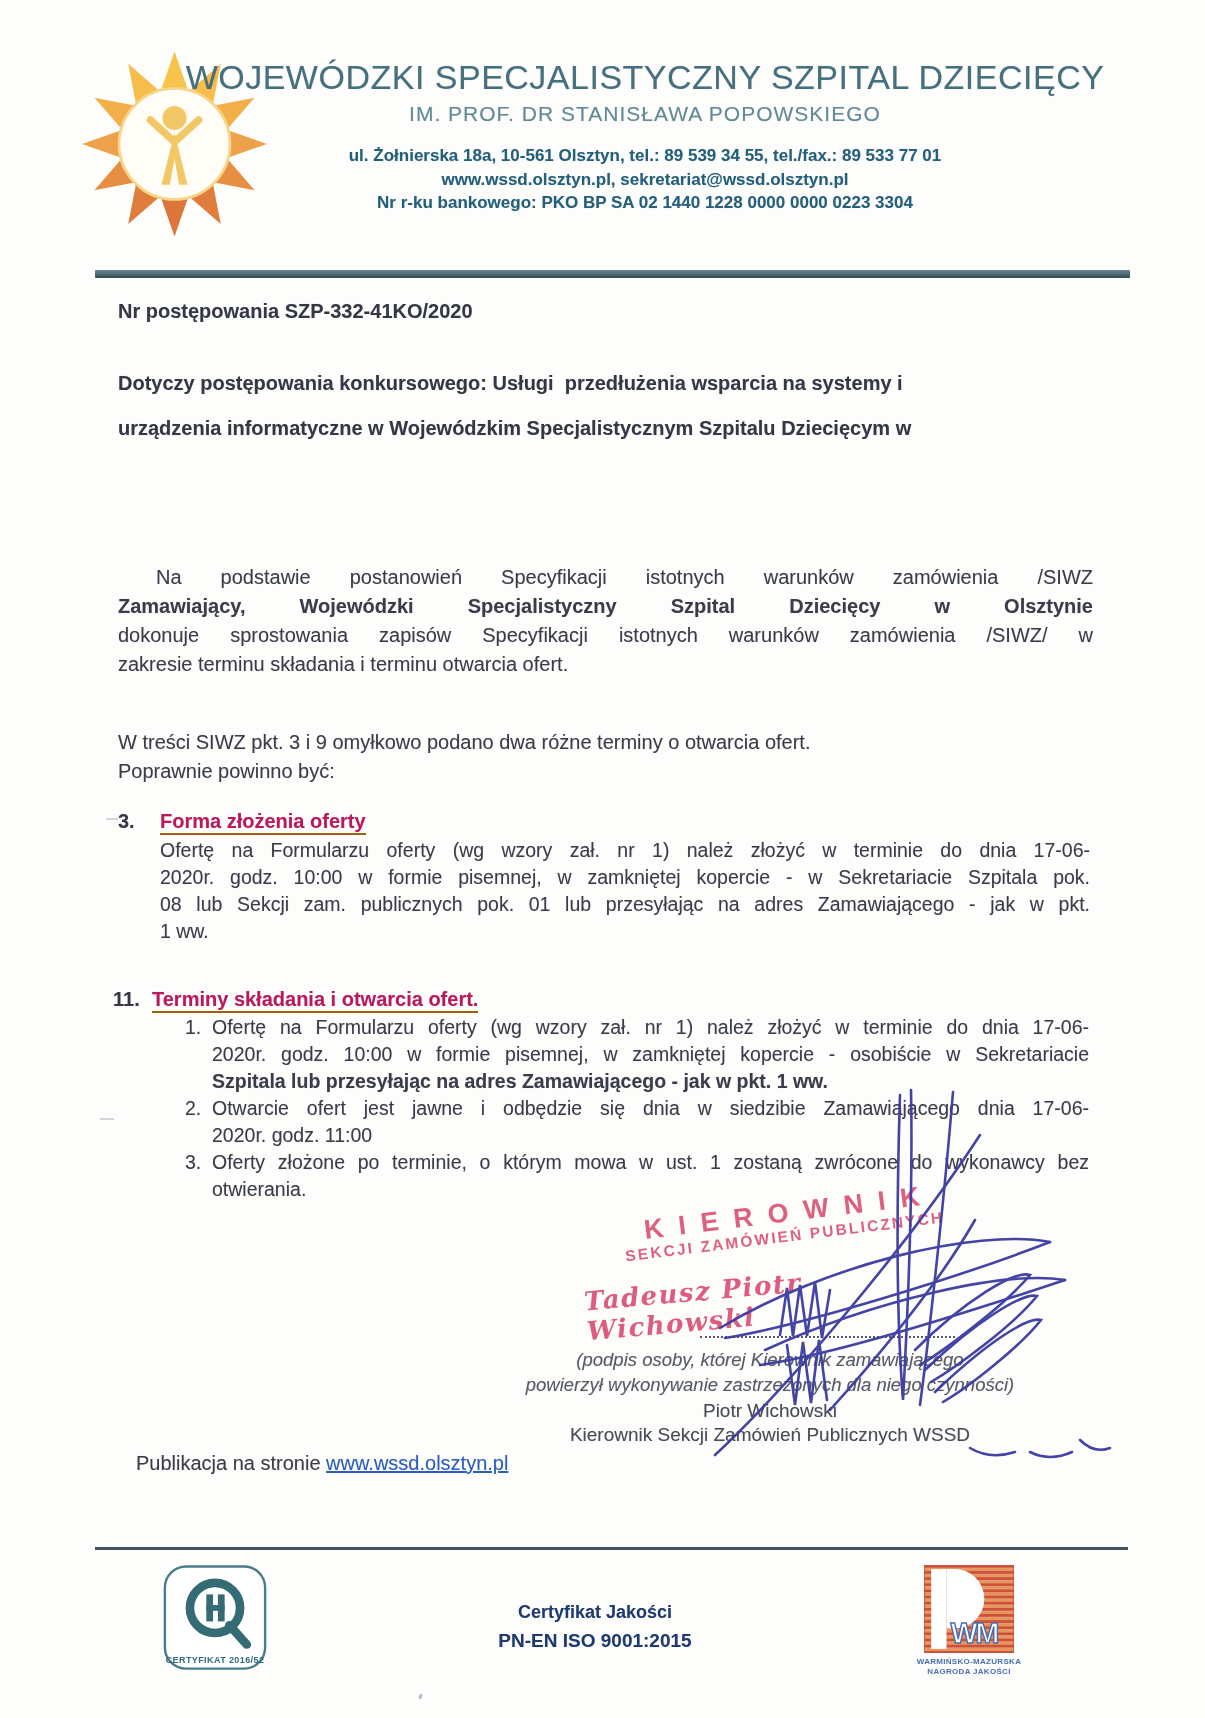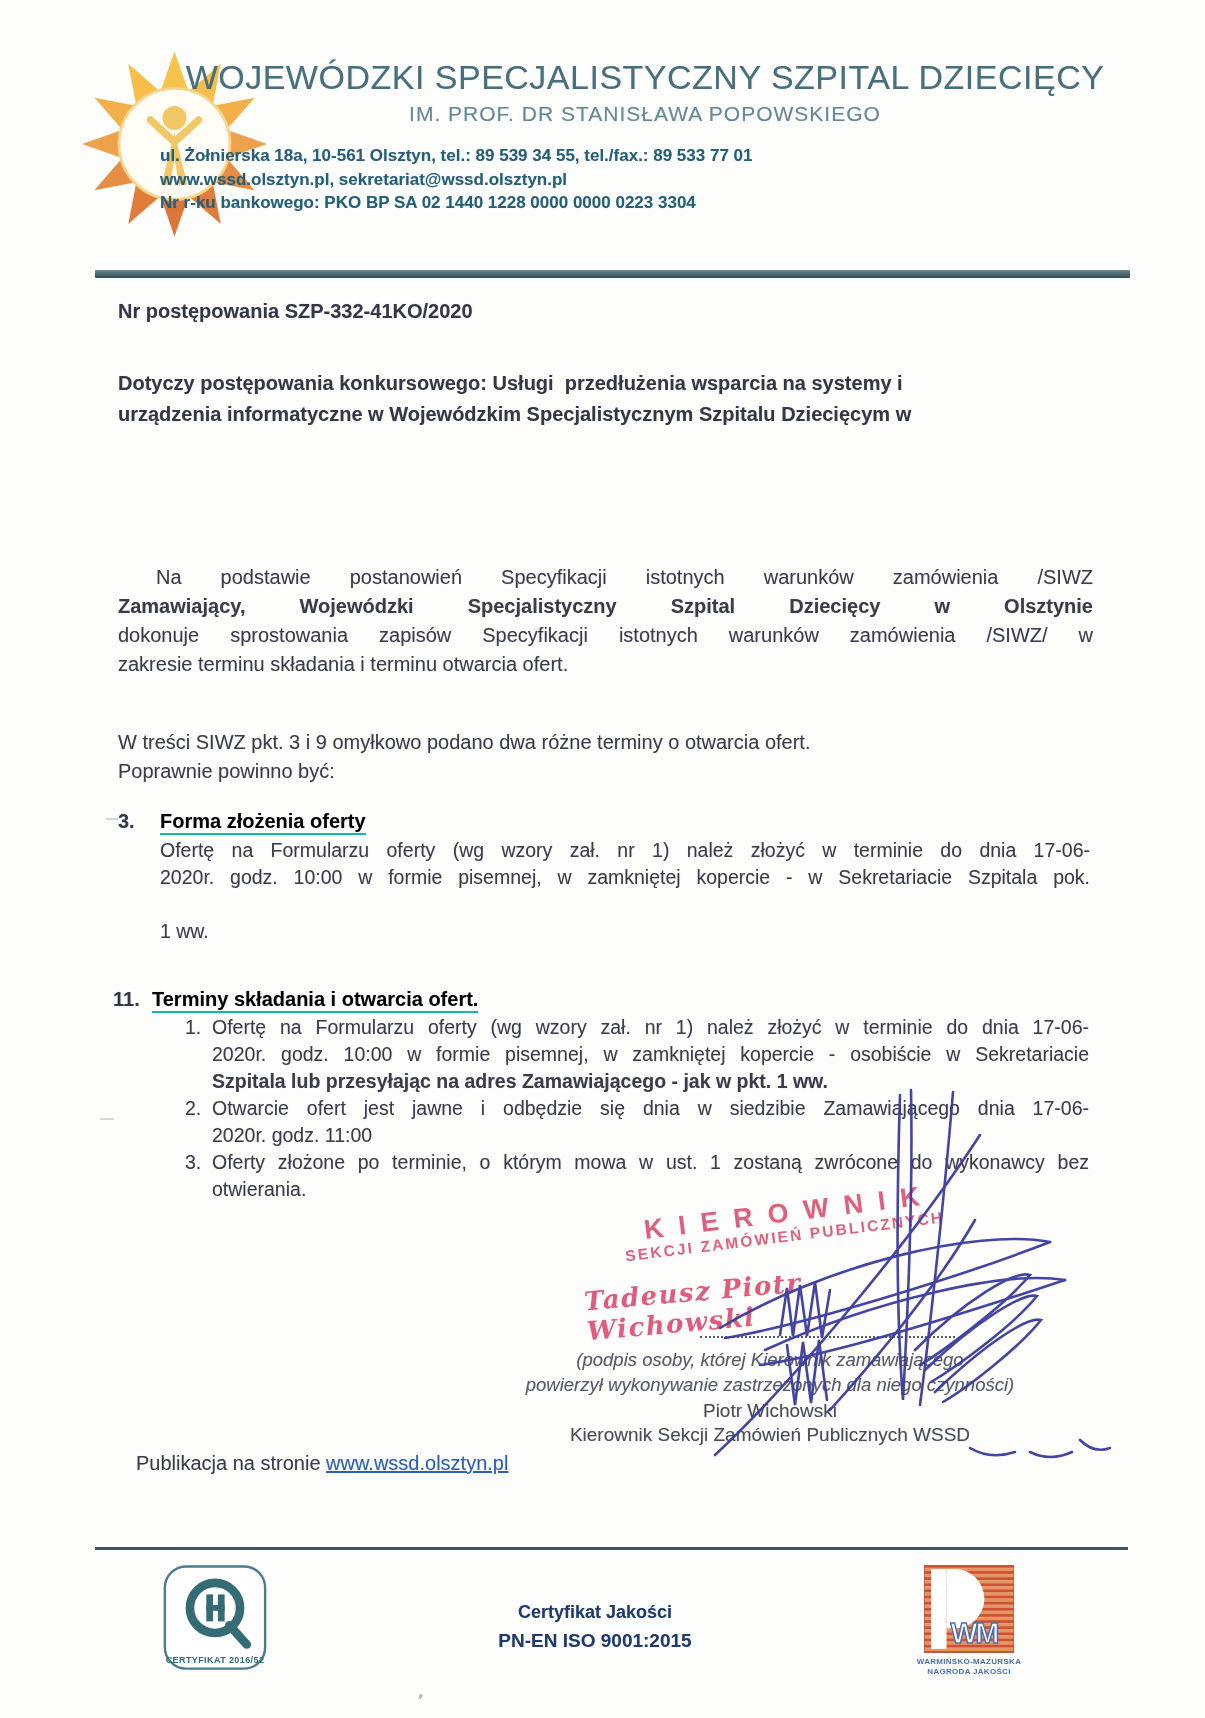--- a/index.html
+++ b/index.html
@@ -9,37 +9,37 @@
     font-family:"Liberation Sans", sans-serif; color:#383b47;
   }
   .abs{position:absolute;}
   .scan{text-shadow:0 0 1px rgba(70,70,110,0.28);}
 
   
   .hdr-title{left:160px; top:58px; width:970px; text-align:center;
     font-size:34px; letter-spacing:.5px; color:#46707c; font-weight:400;}
   .hdr-sub{left:160px; top:102px; width:970px; text-align:center;
     font-size:21px; letter-spacing:1px; color:#628b96; font-weight:400;}
-  .hdr-addr{left:160px; width:970px; 
+  .hdr-addr{left:160px; width:970px; text-align:center;
     font-size:17px; font-weight:700; color:#23607a;}
   .divider-bar{left:95px; top:270px; width:1035px; height:8px;
     background:linear-gradient(to bottom,#6c8890,#2e4a53); border-radius:1px;}
 
   
   .ref{top:300px; font-size:20px; font-weight:700; color:#343845;}
 
   
   .subject-line{left:118px; width:975px; font-size:20px; font-weight:700;
     color:#343845; white-space:pre;}
   .bodyline{left:118px; width:975px; font-size:20px; color:#3a3d49;}
   .just{text-align:justify; text-align-last:justify;}
   .b{font-weight:700;}
   .sec-num{font-size:20px; font-weight:700; color:#343845;}
-  .sec-head{font-size:20px; font-weight:700; color:#000000;
-    border-bottom:2px solid #14b8a6; padding-bottom:1px;}
+  .sec-head{font-size:20px; font-weight:700; color:#be185d;
+    border-bottom:2px solid #a16207; padding-bottom:1px;}
   .s3line{left:160px; width:930px; font-size:19.5px; color:#3a3d49;}
   .itemnum{left:185px; font-size:19.5px; color:#3a3d49;}
   .itline{left:212px; width:877px; font-size:19.5px; color:#3a3d49;}
 
   
   .stamp{left:568px; top:1198px; width:430px; text-align:center;
     transform:rotate(-7deg); color:#dc5375; opacity:.92;}
   .stamp .l1{font-size:27px; font-weight:700; letter-spacing:15px; text-indent:15px;}
   .stamp .l2{font-size:15.5px; font-weight:600; letter-spacing:2.2px; margin-top:-1px;}
   .stamp-name{left:585px; top:1272px; width:330px; transform:rotate(-5deg);
@@ -98,36 +98,37 @@
   <div class="abs hdr-title scan">WOJEWÓDZKI SPECJALISTYCZNY SZPITAL DZIECIĘCY</div>
   <div class="abs hdr-sub scan">IM. PROF. DR STANISŁAWA POPOWSKIEGO</div>
   <div class="abs hdr-addr scan" style="top:146px;">ul. Żołnierska 18a, 10-561 Olsztyn, tel.: 89 539 34 55, tel./fax.: 89 533 77 01</div>
   <div class="abs hdr-addr scan" style="top:170px;">www.wssd.olsztyn.pl, sekretariat@wssd.olsztyn.pl</div>
   <div class="abs hdr-addr scan" style="top:193px;">Nr r-ku bankowego: PKO BP SA 02 1440 1228 0000 0000 0223 3304</div>
   <div class="abs divider-bar"></div>
 
   <div class="abs ref scan" style="left:118px;">Nr postępowania SZP-332-41KO/2020</div>
 
   <div class="abs subject-line scan" style="top:372px;">Dotyczy postępowania konkursowego: Usługi  przedłużenia wsparcia na systemy i</div>
-  <div class="abs subject-line scan" style="top:403px;">urządzenia informatyczne w Wojewódzkim Specjalistycznym Szpitalu Dziecięcym w</div>
+  <div class="abs subject-line scan" style="top:417px;">urządzenia informatyczne w Wojewódzkim Specjalistycznym Szpitalu Dziecięcym w</div>
 
   <div class="abs bodyline just scan" style="top:566px;left:156px;width:937px;">Na podstawie postanowień Specyfikacji istotnych warunków zamówienia /SIWZ</div>
   <div class="abs bodyline just b scan" style="top:595px;">Zamawiający, Wojewódzki Specjalistyczny Szpital Dziecięcy w Olsztynie</div>
   <div class="abs bodyline just scan" style="top:624px;">dokonuje sprostowania zapisów Specyfikacji istotnych warunków zamówienia /SIWZ/ w</div>
   <div class="abs bodyline scan" style="top:653px;">zakresie terminu składania i terminu otwarcia ofert.</div>
 
   <div class="abs bodyline scan" style="top:731px;">W treści SIWZ pkt. 3 i 9 omyłkowo podano dwa różne terminy o otwarcia ofert.</div>
   <div class="abs bodyline scan" style="top:760px;">Poprawnie powinno być:</div>
 
   <div class="abs sec-num scan" style="left:118px;top:810px;">3.</div>
   <div class="abs" style="left:160px;top:810px;">
     <span class="sec-head scan">Forma złożenia oferty</span>
   </div>
   <div class="abs s3line just scan" style="top:839px;">Ofertę na Formularzu oferty (wg wzory zał. nr 1) należ złożyć w terminie do dnia 17-06-</div>
   <div class="abs s3line just scan" style="top:866px;">2020r. godz. 10:00 w formie pisemnej, w zamkniętej kopercie - w Sekretariacie Szpitala pok.</div>
+  <div class="abs s3line just scan" style="top:893px;">08 lub Sekcji zam. publicznych pok. 01 lub przesyłając na adres Zamawiającego - jak w pkt.</div>
   <div class="abs s3line scan" style="top:920px;">1 ww.</div>
 
   <div class="abs sec-num scan" style="left:113px;top:988px;">11.</div>
   <div class="abs" style="left:152px;top:988px;">
     <span class="sec-head scan">Terminy składania i otwarcia ofert.</span>
   </div>
 
   <div class="abs itemnum scan" style="top:1016px;">1.</div>
   <div class="abs itline just scan" style="top:1016px;">Ofertę na Formularzu oferty (wg wzory zał. nr 1) należ złożyć w terminie do dnia 17-06-</div>
   <div class="abs itline just scan" style="top:1043px;">2020r. godz. 10:00 w formie pisemnej, w zamkniętej kopercie - osobiście w Sekretariacie</div>

